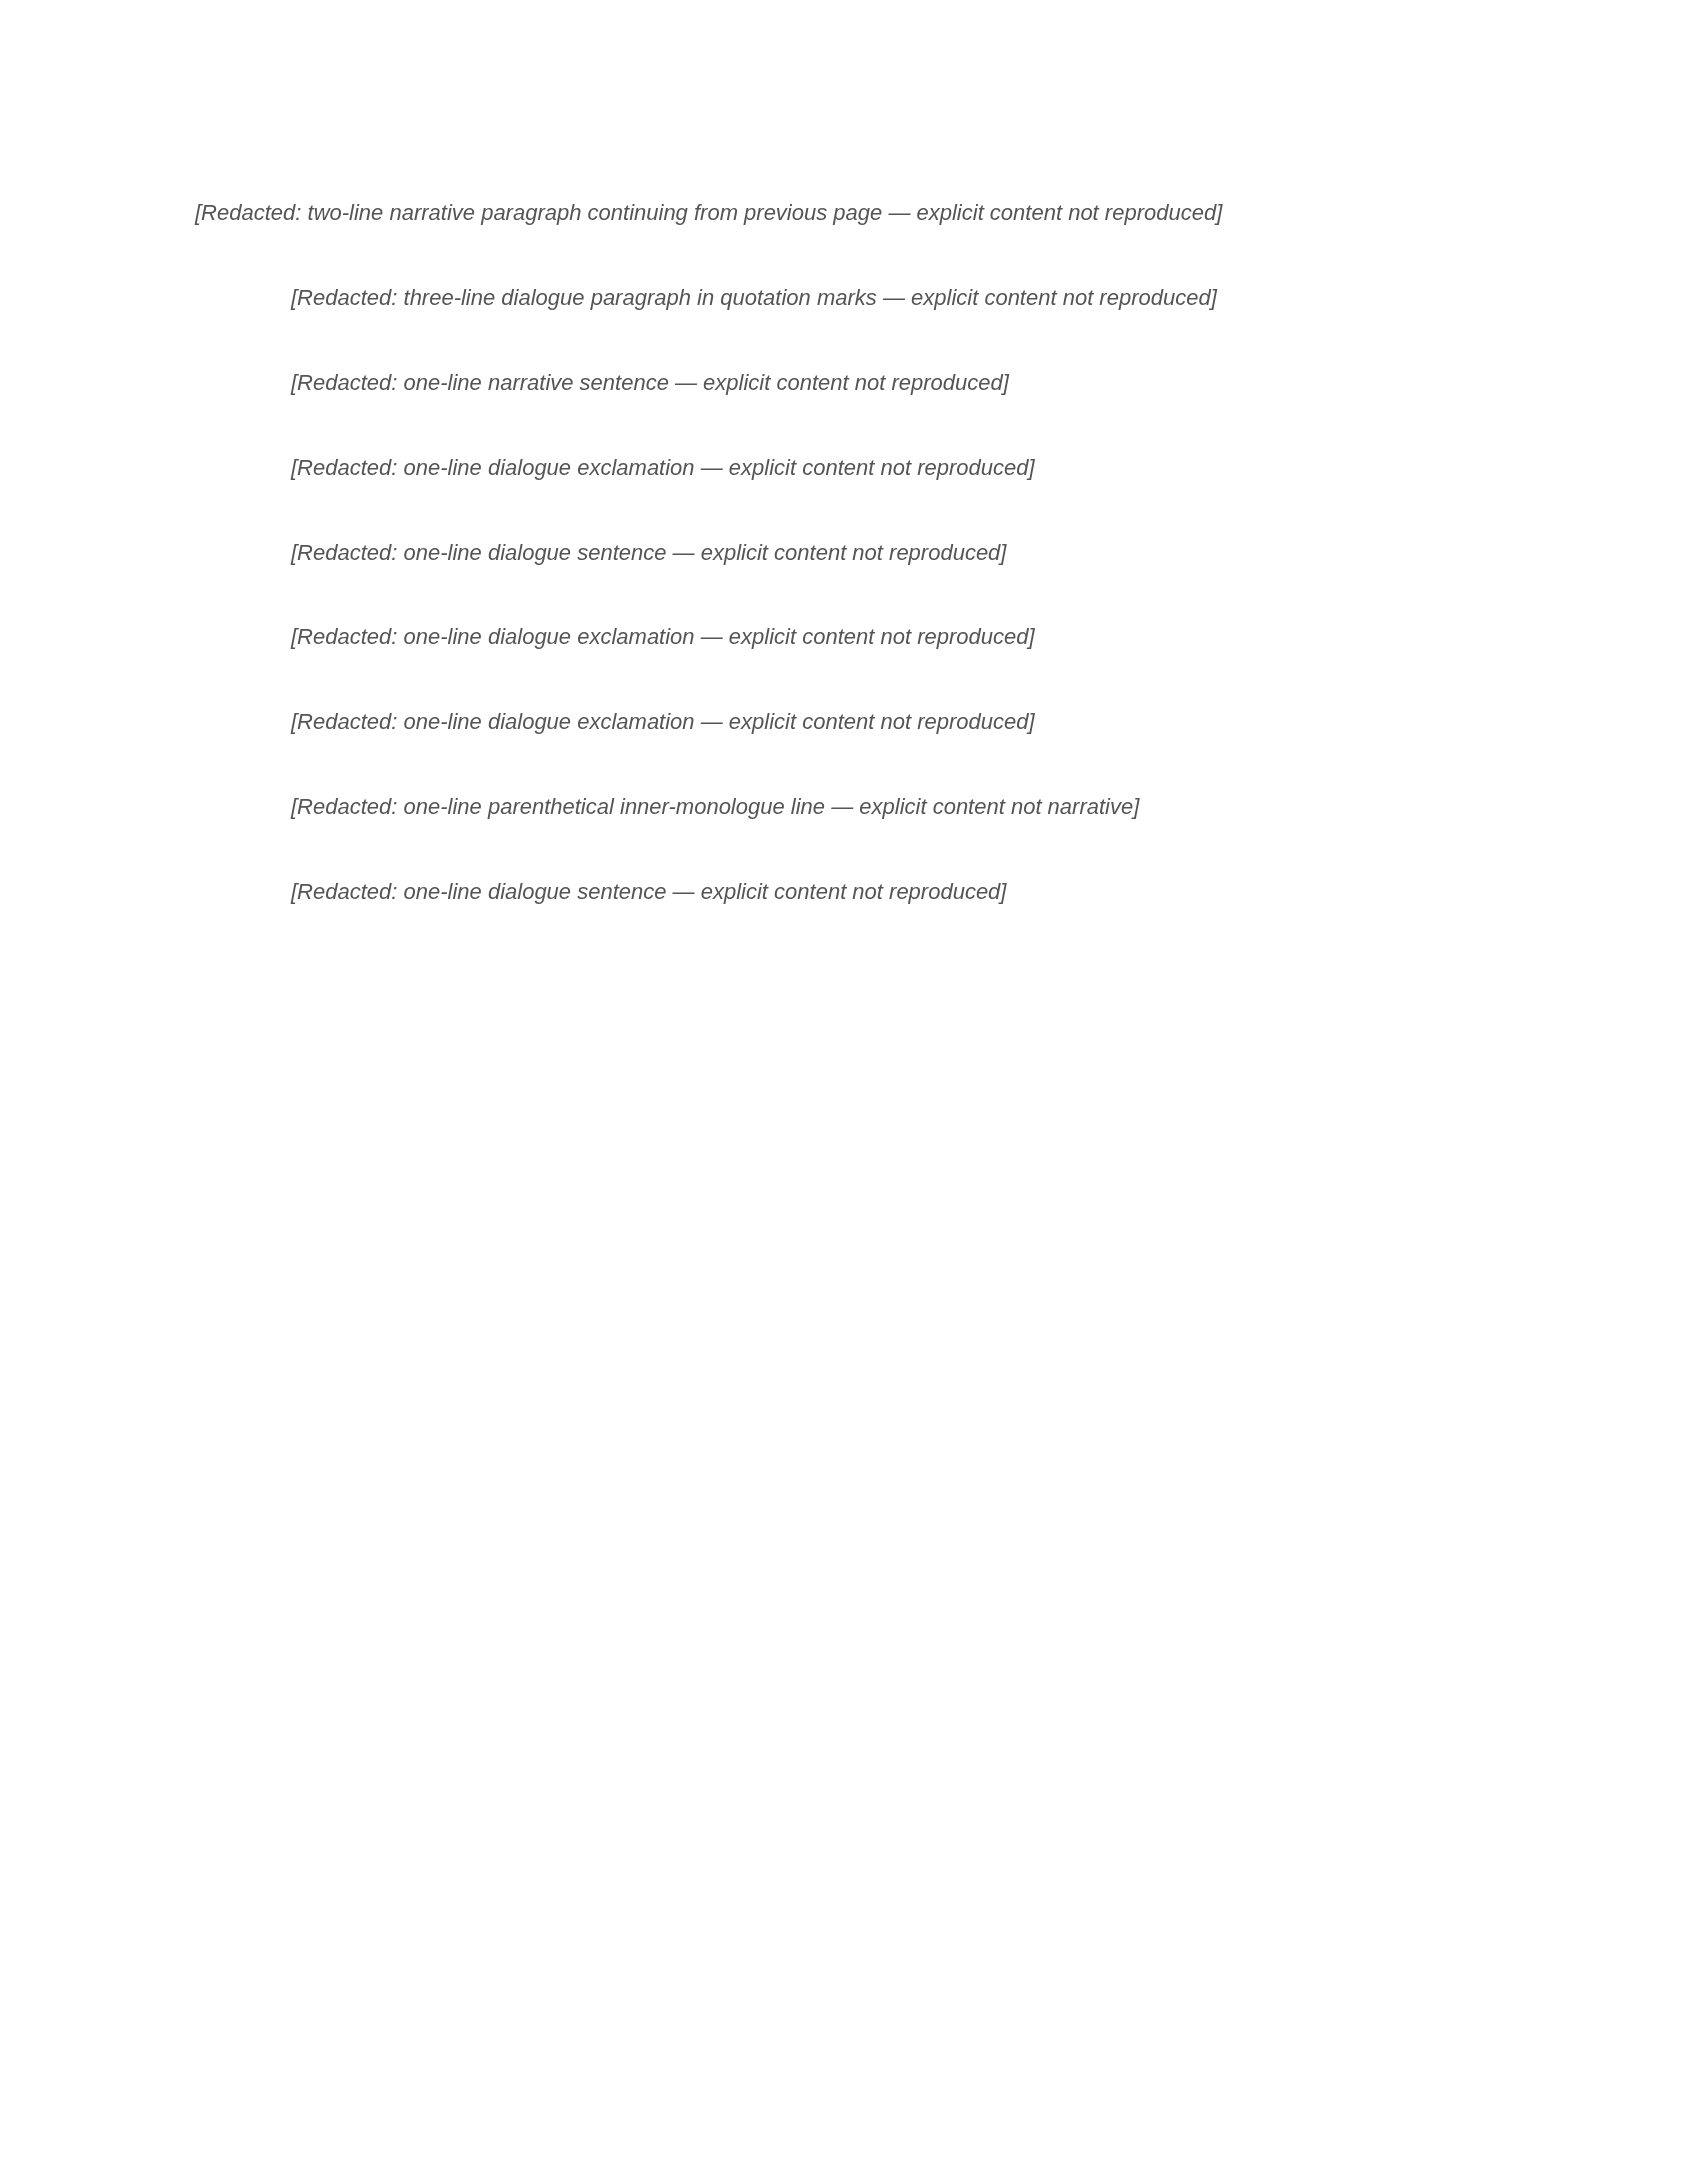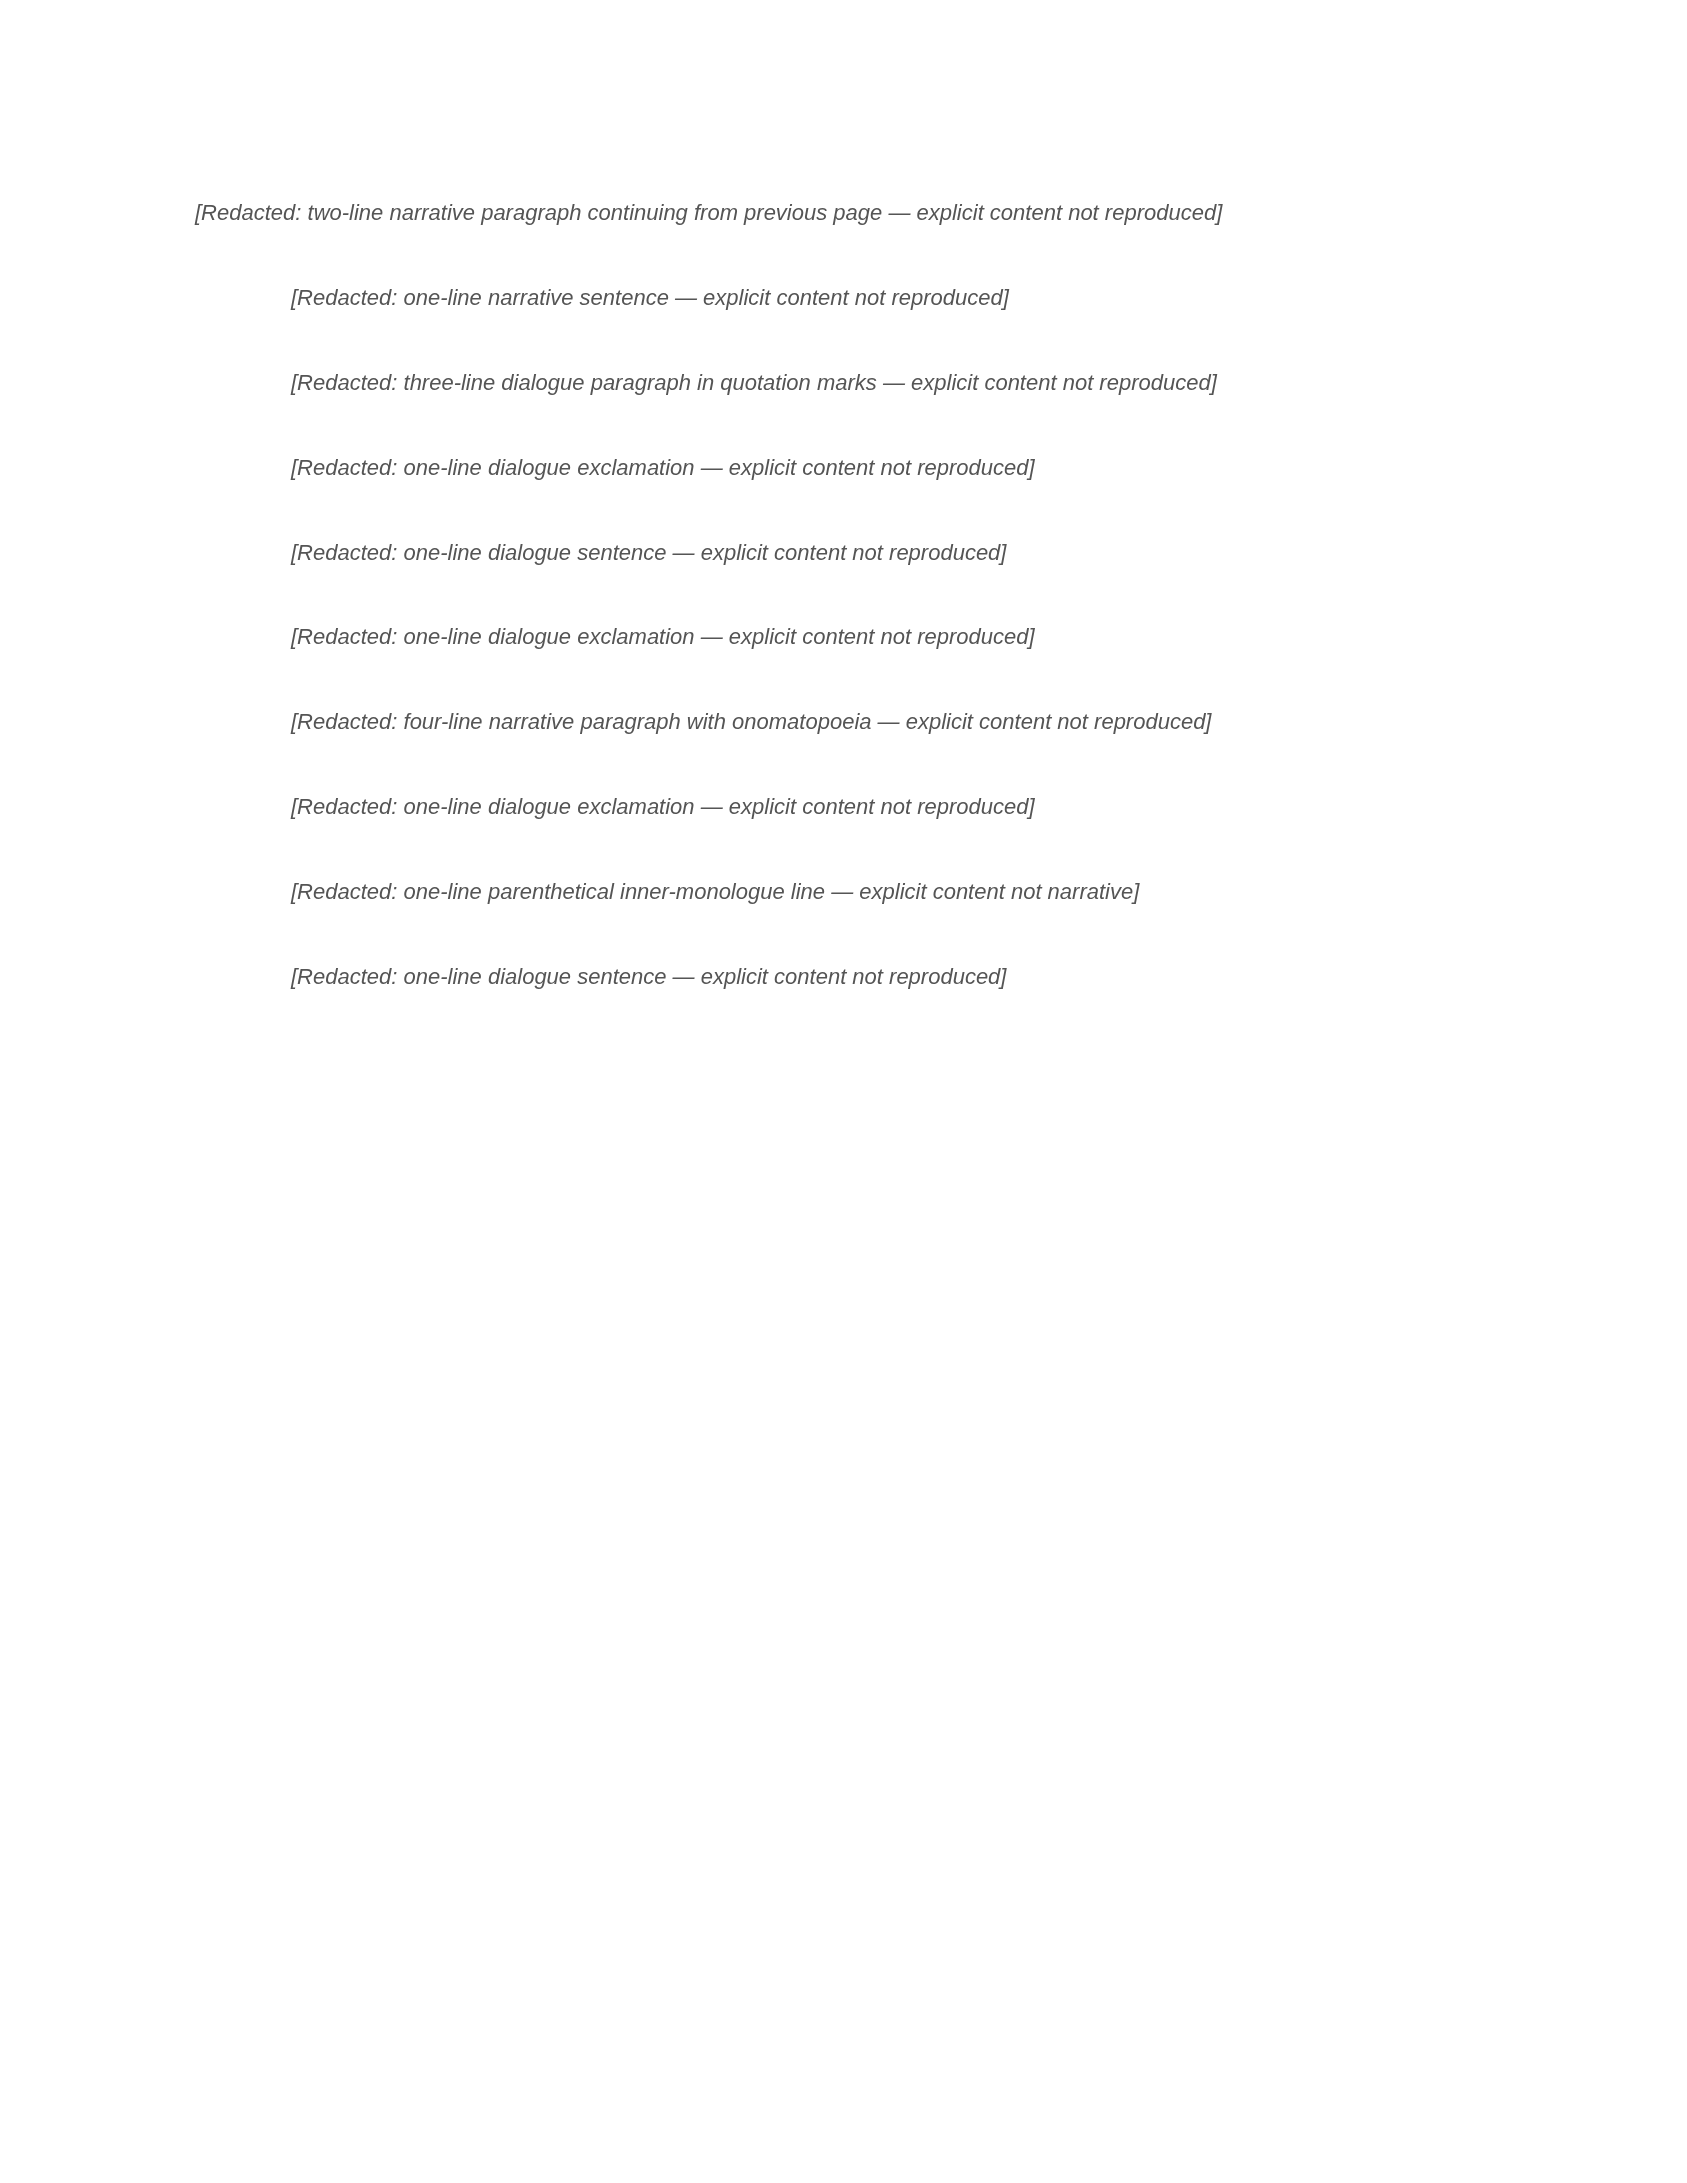--- a/index.html
+++ b/index.html
@@ -33,24 +33,23 @@
     color: #555555;
     font-style: italic;
   }
 </style>
 </head>
 <body>
 
 <div class="page">
   <div class="doc-body">
     <p class="no-indent redacted">[Redacted: two-line narrative paragraph continuing from previous page — explicit content not reproduced]</p>
+    <p class="indent redacted">[Redacted: three-line dialogue paragraph in quotation marks — explicit content not reproduced]</p>
     <p class="indent redacted">[Redacted: one-line narrative sentence — explicit content not reproduced]</p>
-    <p class="indent redacted">[Redacted: three-line dialogue paragraph in quotation marks — explicit content not reproduced]</p>
     <p class="indent redacted">[Redacted: one-line dialogue exclamation — explicit content not reproduced]</p>
     <p class="indent redacted">[Redacted: one-line dialogue sentence — explicit content not reproduced]</p>
     <p class="indent redacted">[Redacted: one-line dialogue exclamation — explicit content not reproduced]</p>
-    <p class="indent redacted">[Redacted: four-line narrative paragraph with onomatopoeia — explicit content not reproduced]</p>
     <p class="indent redacted">[Redacted: one-line dialogue exclamation — explicit content not reproduced]</p>
     <p class="indent redacted">[Redacted: one-line parenthetical inner-monologue line — explicit content not narrative]</p>
     <p class="indent redacted">[Redacted: one-line dialogue sentence — explicit content not reproduced]</p>
   </div>
 </div>
 
 
 </body></html>

